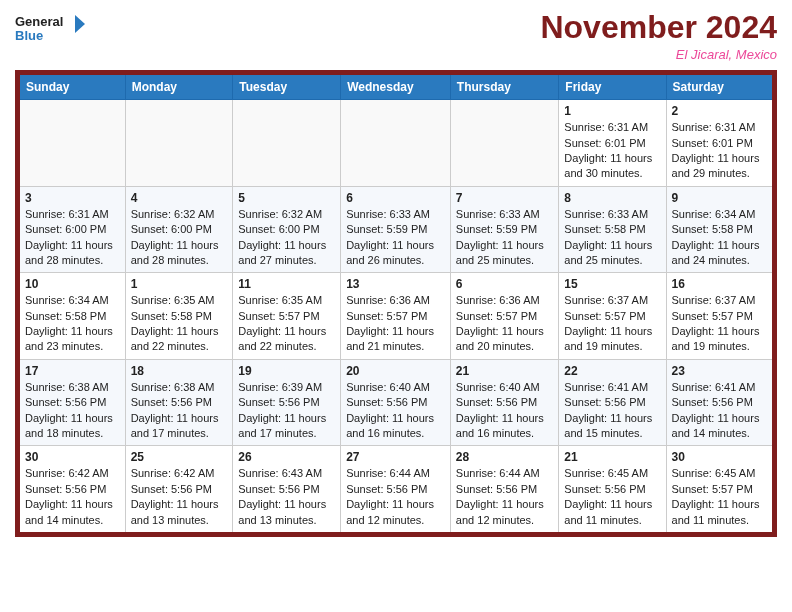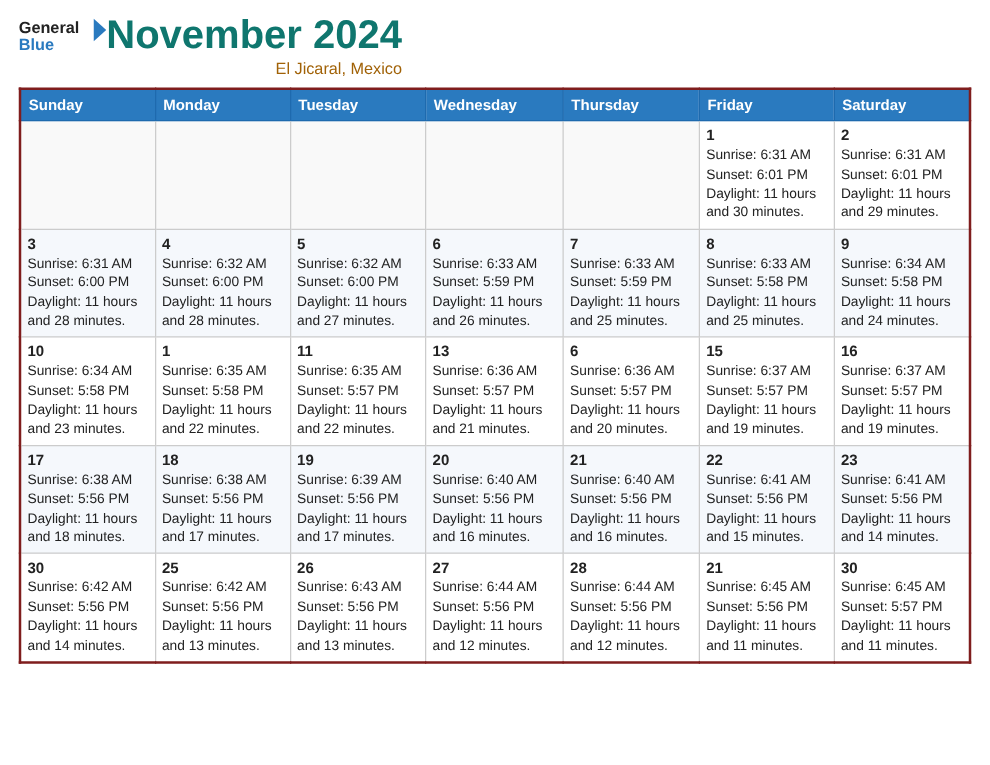--- a/index.html
+++ b/index.html
@@ -11,46 +11,48 @@
       padding: 0;
     }
     .page {
       width: 792px;
       min-height: 612px;
       background: #fff;
       padding: 10px 15px 15px 15px;
     }
     .header {
       display: flex;
+      justify-content: space-between;
       align-items: flex-start;
       margin-bottom: 8px;
     }
     .logo {
       display: flex;
       align-items: center;
       gap: 0;
     }
     .title-block {
       text-align: right;
     }
     .month-title {
       font-size: 32px;
       font-weight: bold;
-      color: #0f766e;
+      color: #7f1d1d;
       line-height: 1.1;
     }
     .location {
       font-size: 13px;
-      color: #a16207;
+      color: #ec4899;
       margin-top: 2px;
+      font-style: italic;
     }
     .calendar {
       width: 100%;
       border-collapse: collapse;
-      border: 2px solid #7f1d1d;
+      border: 5px solid #7f1d1d;
     }
     .calendar th {
       background: #2a7abf;
       color: #fff;
       font-size: 12px;
       font-weight: bold;
       padding: 5px 6px;
       text-align: left;
       border: 1px solid #1e6aae;
     }

